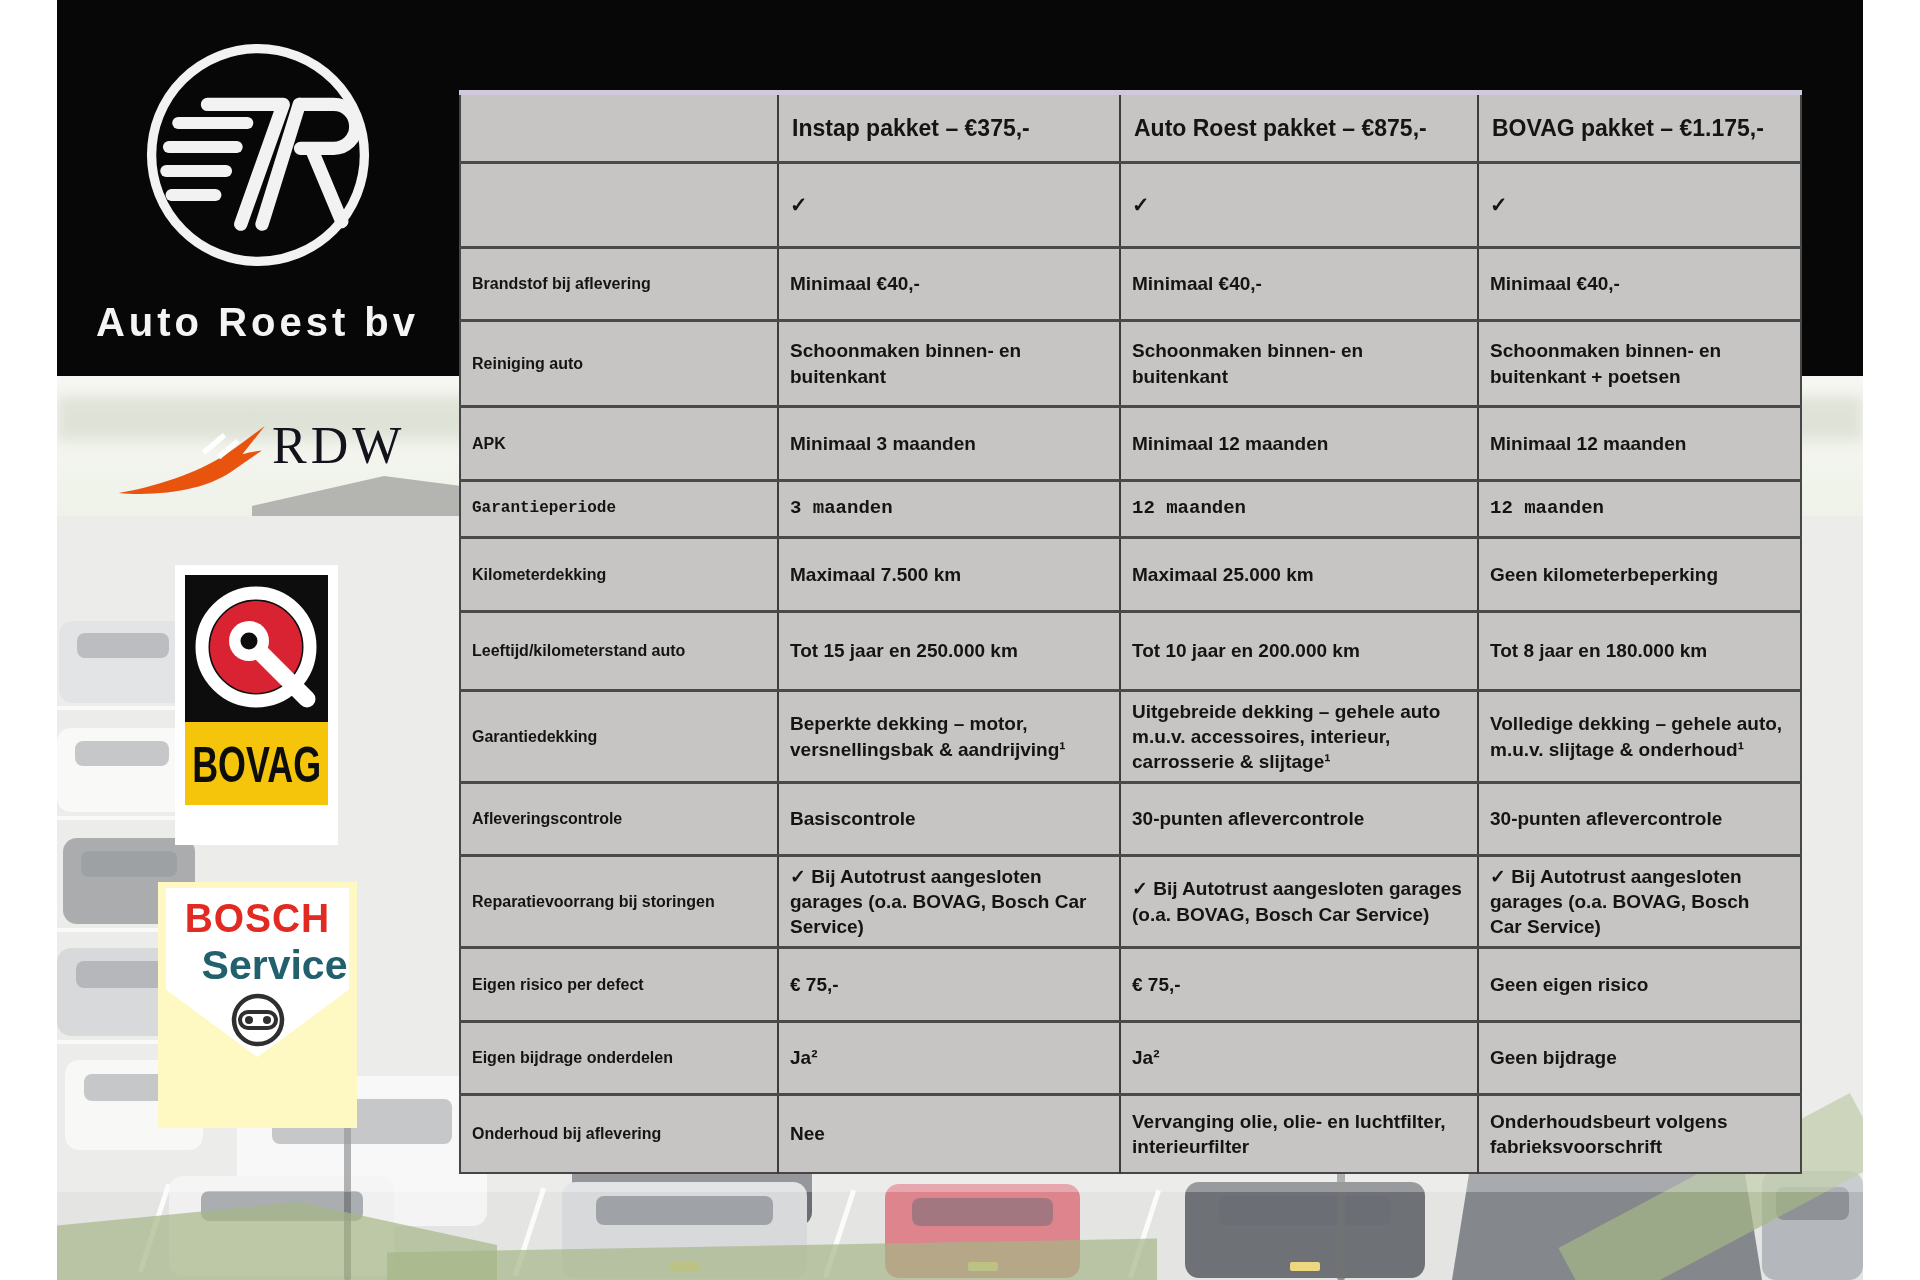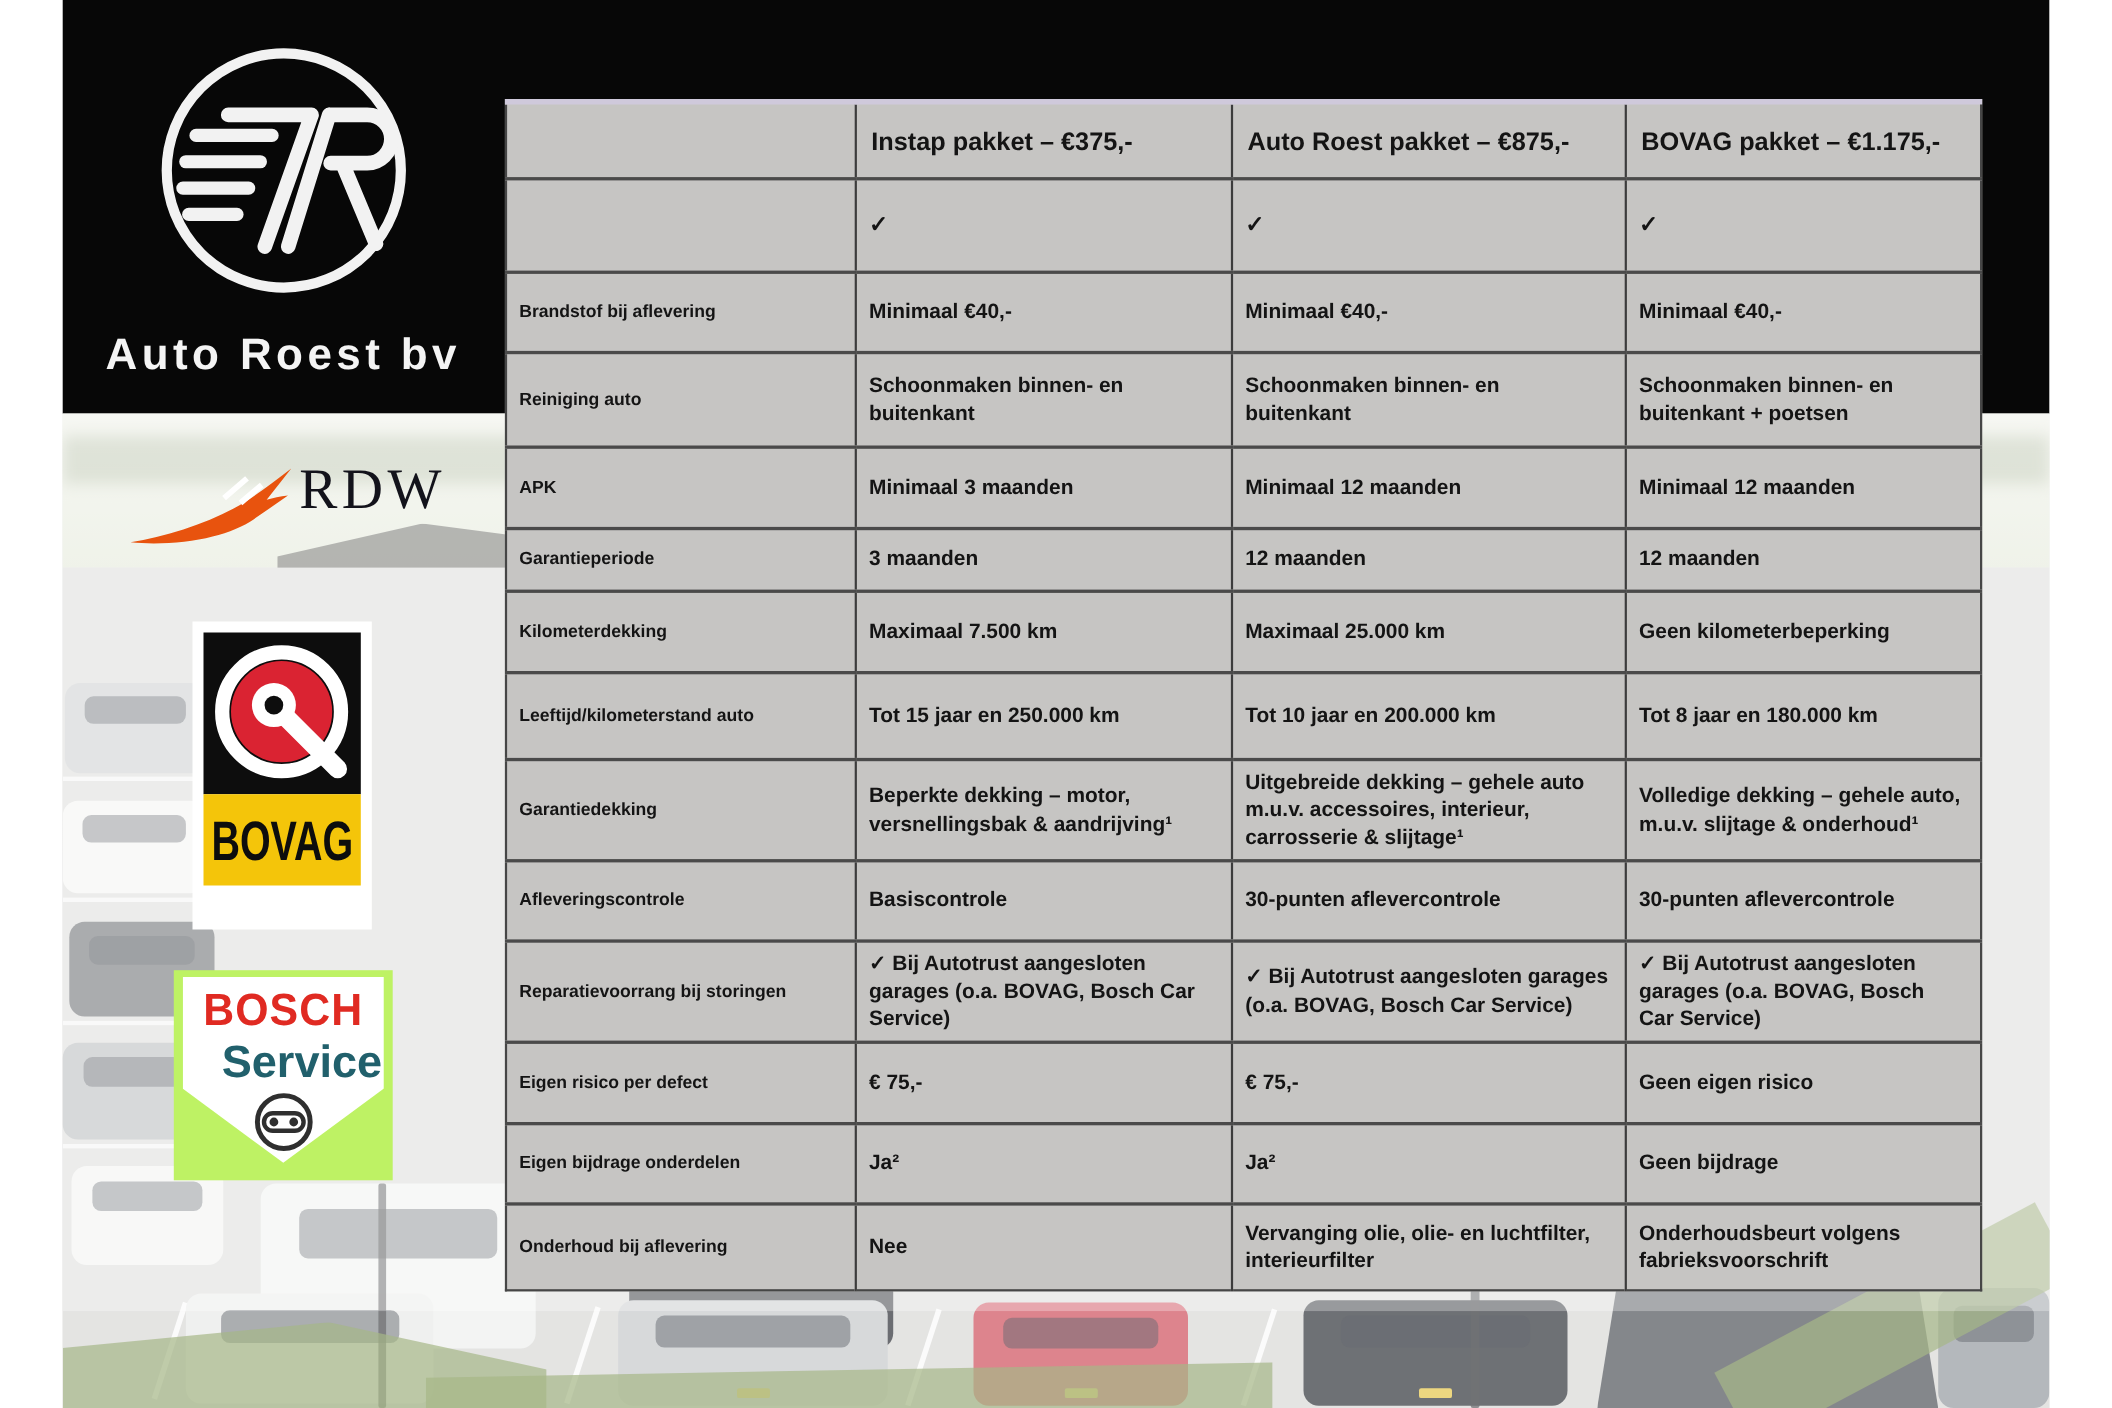--- a/index.html
+++ b/index.html
@@ -37,21 +37,21 @@
   
   .rdw{position:absolute; left:112px; top:416px; width:300px; height:95px;}
   .rdw-wing{position:absolute; left:0; top:4px; width:158px; height:82px;}
   .rdw-text{position:absolute; left:160px; top:0; font-family:"Liberation Serif", serif;
     font-size:52px; color:#13131b; letter-spacing:4px;}
   .bovag{position:absolute; left:175px; top:565px; width:163px; height:280px; background:#ffffff;}
   .bovag-top{position:absolute; left:10px; top:10px; width:143px; height:147px; background:#0d0d0d;}
   .bovag-bottom{position:absolute; left:10px; top:157px; width:143px; height:83px; background:#f4c50a;
     display:flex; align-items:center; justify-content:center;}
   .bovag-word{font-size:46px; font-weight:800; color:#0d0d0d; transform:scale(.78,1.1); letter-spacing:0;}
-  .bosch{position:absolute; left:158px; top:882px; width:199px; height:191px; background:#bef264;}
+  .bosch{position:absolute; left:158px; top:882px; width:199px; height:246px; background:#fef9c3;}
   .bosch-shield{position:absolute; left:8px; top:6px; width:183px; height:178px; background:#ffffff;
     clip-path:polygon(0 0,100% 0,100% 57%,50% 95%,0 57%);}
   .bosch-word1{position:absolute; left:0; top:13px; width:100%; text-align:center;
     font-size:41px; font-weight:800; color:#e02a22; transform:scaleX(.95); letter-spacing:1px;}
   .bosch-word2{position:absolute; left:0; top:60px; width:100%; text-align:center;
     font-size:41px; font-weight:700; color:#21606c;margin-left:17px;}
   .bosch-armature{position:absolute; left:70px; top:108px; width:60px; height:60px;}
   
   .pkg-table{
     position:absolute; left:459px; top:90px; width:1341px;
@@ -66,21 +66,21 @@
   .pkg-table th{font-size:23px; padding-left:13px;}
   .pkg-table th+th,.pkg-table td+td{border-left:2px solid #3c3c3c;margin-left:28px;}
   .pkg-table tr+tr th,.pkg-table tr+tr td{border-top:3px solid #4a4a4a;}
   .pkg-table td.lbl{font-size:16px;}
   .pkg-table tr.checks td{font-size:21px;}
   .pkg-table tr:nth-child(1){height:70px;}
   .pkg-table tr:nth-child(2){height:85px;}
   .pkg-table tr:nth-child(3){height:73px;}
   .pkg-table tr:nth-child(4){height:86px;}
   .pkg-table tr:nth-child(5){height:74px;}
-  .pkg-table tr:nth-child(6){height:57px;}
+  .pkg-table tr:nth-child(6){height:57px;font-family:Liberation Mono, monospace;}
   .pkg-table tr:nth-child(7){height:74px;}
   .pkg-table tr:nth-child(8){height:79px;}
   .pkg-table tr:nth-child(9){height:92px;}
   .pkg-table tr:nth-child(10){height:73px;}
   .pkg-table tr:nth-child(11){height:92px;}
   .pkg-table tr:nth-child(12){height:74px;}
   .pkg-table tr:nth-child(13){height:73px;}
   .pkg-table tr:nth-child(14){height:78px;}
 </style>
 </head>

